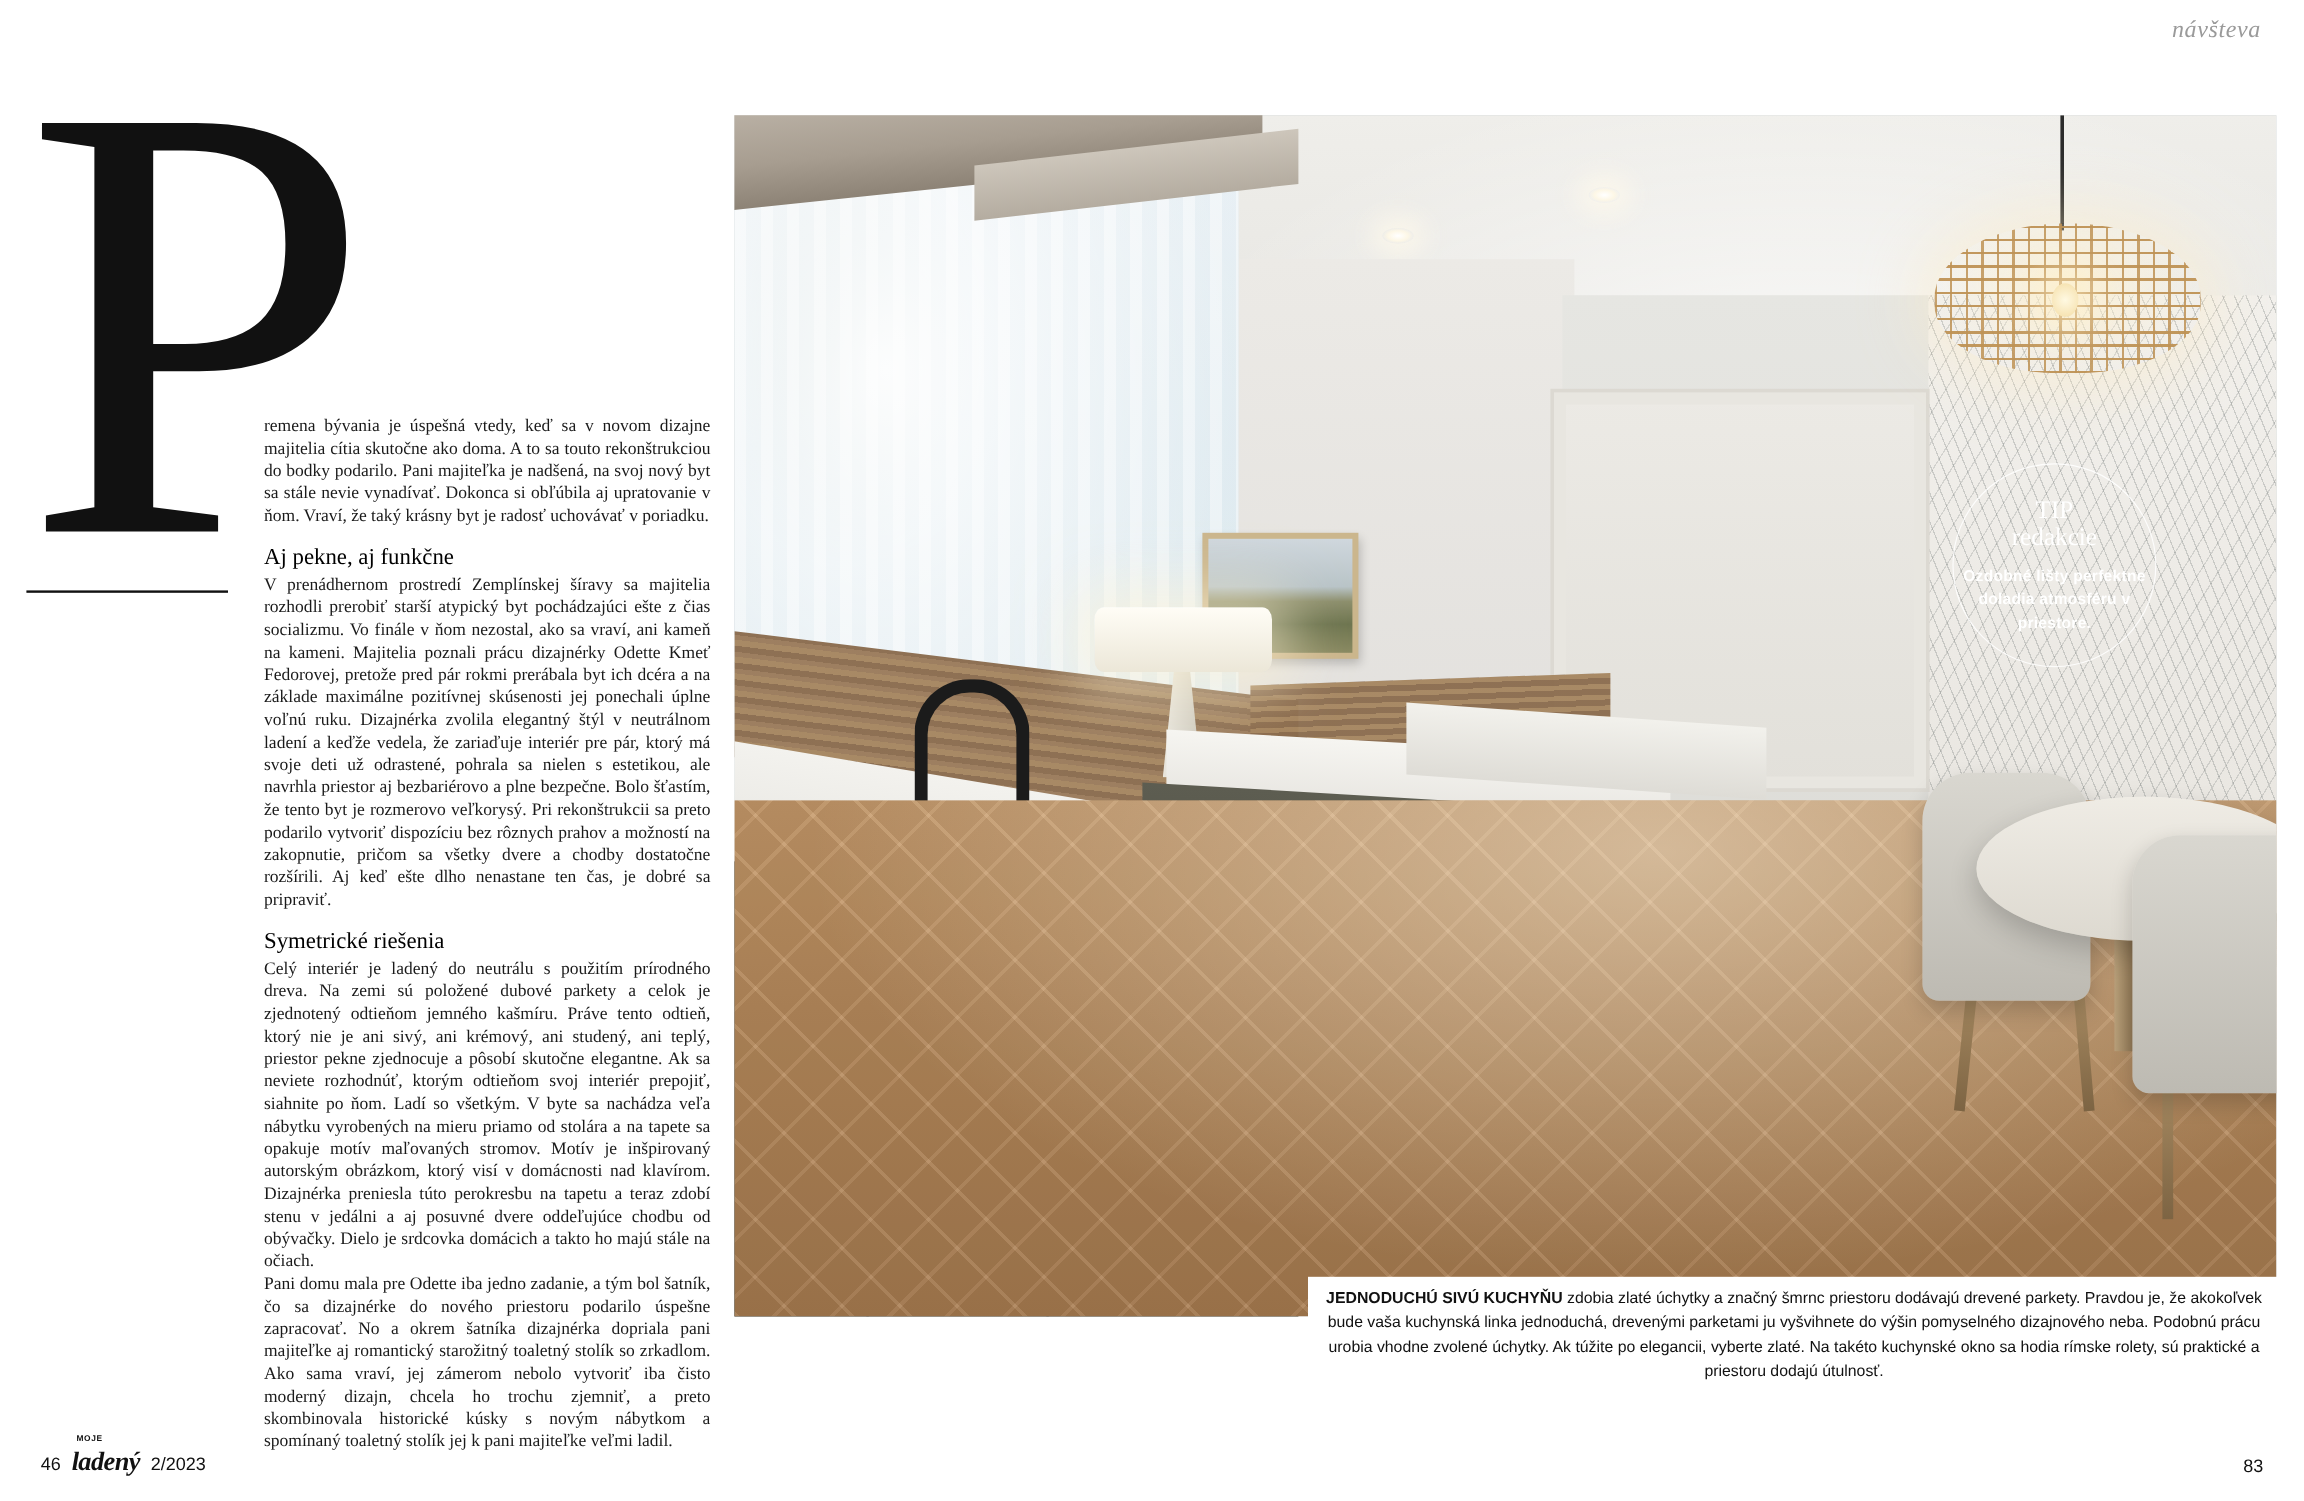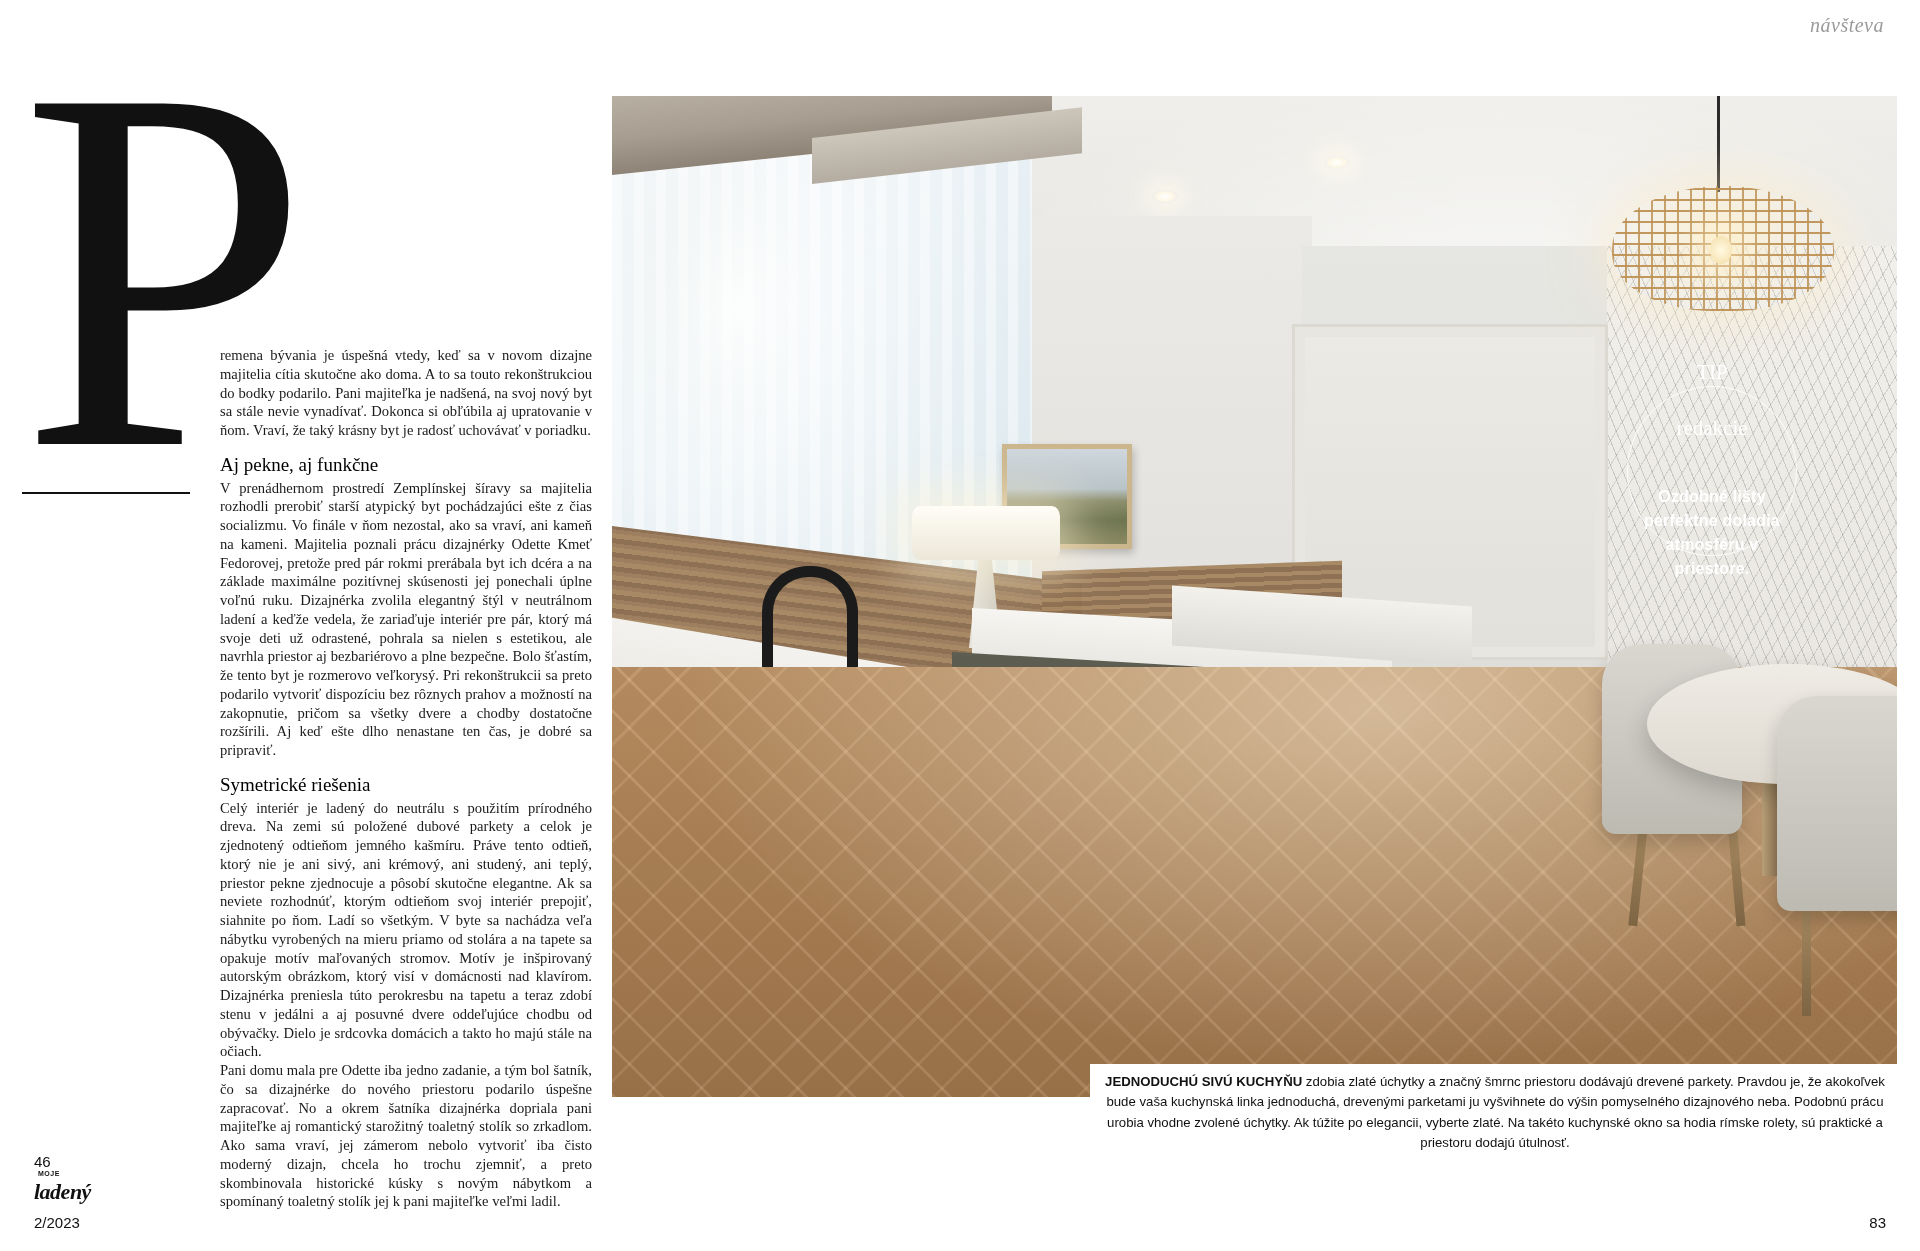--- a/index.html
+++ b/index.html
@@ -327,27 +327,27 @@
 
   
   .tip {
     position:absolute; left: 1015px; top: 290px;
     width: 168px; height: 168px;
     border-radius: 50%;
     border: 1px solid rgba(255,255,255,.85);
     color: #ffffff;
     text-align: center;
     display: flex; flex-direction: column;
-    align-items: center; justify-content: center; gap: 34px;
+    align-items: center; justify-content: center;
   }
   .tip-t1 { font-family: "Liberation Serif", serif; font-size: 21px; line-height: 1.05; }
   .tip-t2 { font-family: "Liberation Serif", serif; font-size: 21px; line-height: 1.05; margin-bottom: 12px;}
   .tip-body {
     font-family: "Liberation Sans", sans-serif;
-    font-size: 16px; font-weight: 700; line-height: 1.5;
+    font-size: 13px; font-weight: 700; line-height: 1.5;
     letter-spacing: .2px;
   }
 
   
   .caption {
     position:absolute;
     left: 1090px; top: 1064px; width: 810px;
     background: #ffffff;
     font-family: "Liberation Sans", sans-serif;
     font-size: 13.2px;
@@ -357,21 +357,21 @@
     padding: 8px 6px 10px 6px;
     box-sizing: border-box;
   }
   .caption b { font-weight: 700; margin-top: 44px; }
 
   
   .folio-left {
     position:absolute; left: 34px; bottom: 20px;
     display:flex; align-items: baseline; gap: 9px;
     font-family: "Liberation Sans", sans-serif;
-    font-size: 15px; color:#111;flex-direction:column;
+    font-size: 15px; color:#111;
   }
   .logo {
     font-family: "Liberation Serif", serif;
     font-style: italic; font-weight: 700;
     font-size: 22px; color:#111; letter-spacing:-.5px;
     position: relative;
   }
   .logo-sup {
     position:absolute; left: 4px; top: -9px;
     font-family: "Liberation Sans", sans-serif;

